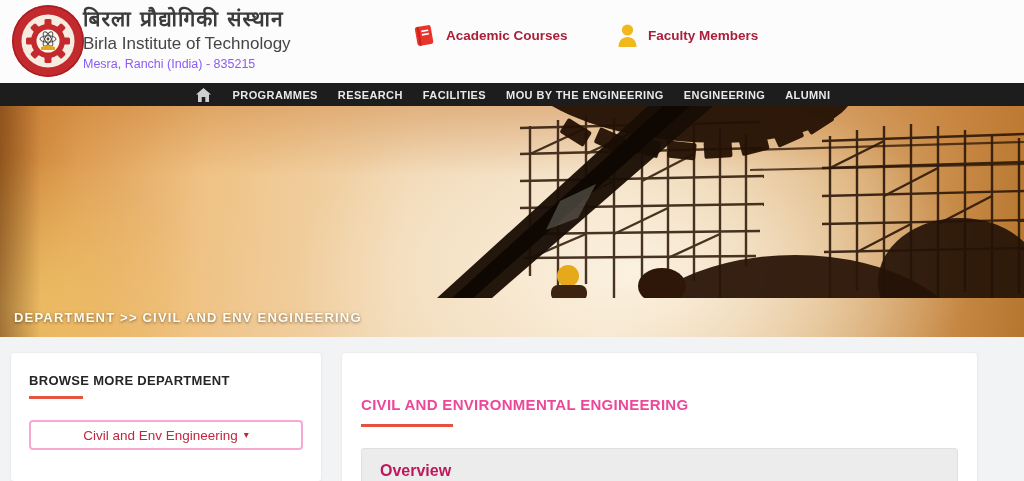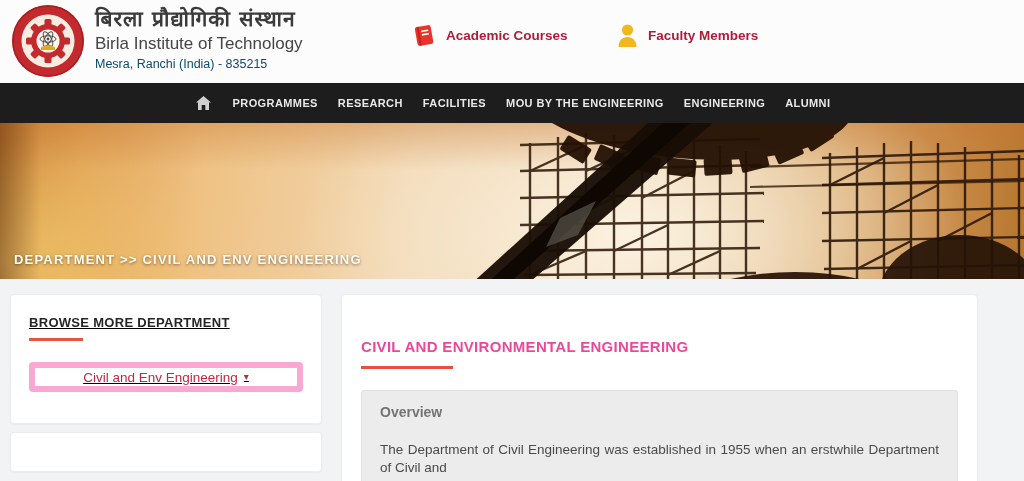--- a/index.html
+++ b/index.html
@@ -2,65 +2,65 @@
 <html><head>
 <meta charset="utf-8">
 <style>
   * { margin:0; padding:0; box-sizing:border-box; }
   html,body { width:1024px; height:481px; overflow:hidden; }
   body { font-family:"Liberation Sans", sans-serif; background:#f1f3f4; position:relative; }
 
   
   .top-header { height:83px; background:#fcfcfc; position:relative; }
   .logo-wrap { position:absolute; left:11px; top:4px; width:74px; height:74px; }
-  .brand-block { position:absolute; left:95px; top:6px; }
+  .brand-block { position:absolute; left:83px; top:6px; }
   .brand-hindi { font-family:"DejaVu Sans", sans-serif; font-size:21px; font-weight:700; color:#3b3b3b; letter-spacing:1px; line-height:26px; }
   .brand-en { font-size:17px; color:#454545; line-height:23px; }
-  .brand-sub { font-size:12.5px; color:#0c4a6e; line-height:18px; }
+  .brand-sub { font-size:12.5px; color:#8b5cf6; line-height:18px; }
 
   .hdr-link { position:absolute; top:23px; display:flex; align-items:center; gap:9px; cursor:pointer; }
   .hdr-link .lbl { font-size:13.5px; font-weight:700; color:#aa1e3a; }
   .hdr-link.courses { left:412px; }
   .hdr-link.faculty { left:616px; }
 
   
-  .navbar { height:40px; background:#1d1d1d; display:flex; align-items:center; justify-content:center;text-align:right; }
+  .navbar { height:23px; background:#1d1d1d; display:flex; align-items:center; justify-content:center;text-align:right; }
   .nav-home { display:flex; align-items:center; padding:0 12px; cursor:pointer; }
   .nav-item { color:#e9e9e9; font-size:11px; font-weight:700; letter-spacing:.4px; padding:0 10px; cursor:pointer; white-space:nowrap; }
 
   
-  .hero { position:relative; height:156px; overflow:hidden;
+  .hero { position:relative; height:231px; overflow:hidden;
     background:
       linear-gradient(90deg, rgba(90,45,12,.5) 0%, rgba(90,45,12,0) 4%),
       linear-gradient(180deg, rgba(198,118,48,.38) 0%, rgba(198,118,48,0) 30%),
       radial-gradient(ellipse 520px 300px at 62% 72%, rgba(252,243,226,.95) 0%, rgba(252,243,226,0) 65%),
       radial-gradient(ellipse 300px 220px at 0% 88%, rgba(246,206,112,.8) 0%, rgba(246,206,112,0) 70%),
       linear-gradient(95deg, #c57b2e 0%, #dfa055 8%, #efc284 20%, #f1d7b2 40%, #efd8b8 60%, #dcb077 80%, #c68844 93%, #b5772f 100%);
   }
   .hero svg { position:absolute; inset:0; }
   .breadcrumb { position:absolute; left:14px; bottom:12px; color:#fcfcf2; font-size:13px; font-weight:700; letter-spacing:1.2px; text-shadow:0 1px 3px rgba(40,20,0,.55); }
 
   
   .content { display:flex; padding:15px 0 0 10px; gap:19px; align-items:flex-start; }
   .card { background:#fff; border:1px solid #ececec; border-radius:4px; box-shadow:0 1px 2px rgba(0,0,0,.04); }
 
   .sidebar { width:312px; flex:0 0 312px; }
-  .side-card1 { height:130px; padding:20px 18px 0 18px;text-decoration:underline; }
+  .side-card1 { height:130px; padding:20px 18px 0 18px; }
   .side-head { font-size:13px; font-weight:700; color:#262626; letter-spacing:.3px; }
   .red-rule-sm { width:54px; height:3px; background:#e65540; margin-top:8px; }
-  .dept-btn { margin-top:21px; width:100%; height:30px; background:#fff; border:6px solid #f9a8d4; border-radius:4px; color:#c22740; font-size:13.5px; display:flex; align-items:center; justify-content:center; gap:6px; cursor:pointer; font-family:"Liberation Sans",sans-serif; }
+  .dept-btn { margin-top:21px; width:100%; height:30px; background:#fff; border:2px solid #f9a8d4; border-radius:4px; color:#c22740; font-size:13.5px; display:flex; align-items:center; justify-content:center; gap:6px; cursor:pointer; font-family:"Liberation Sans",sans-serif; }
   .dept-btn .caret { font-size:10px; line-height:1; }
   .side-card2 { margin-top:8px; height:40px; }
 
   .main-col { width:637px; flex:0 0 637px; }
   .main-card { padding:43px 19px 0 19px; height:250px; }
   .main-head { font-size:15px; font-weight:800; color:#ec4899; letter-spacing:.3px; }
   .red-rule-lg { width:92px; height:3px; background:#e8513d; margin-top:11px; }
   .panel { margin-top:21px; background:#ececec; border:1px solid #e0e0e0; border-radius:3px; padding:13px 18px 0 18px; height:140px; }
-  .panel-title { font-size:14px; font-weight:700; color:#737373; }
+  .panel-title { font-size:16px; font-weight:700; color:#be185d; }
   .panel-text { margin-top:21px; font-size:13.5px; color:#4a4a4a; line-height:18px; text-align:justify; }
 </style>
 </head>
 <body>
 
 <div class="top-header">
   <div class="logo-wrap">
     <svg width="74" height="74" viewBox="0 0 74 74">
       <circle cx="37" cy="37" r="36" fill="#c32a2e"></circle>
       <circle cx="37" cy="37" r="35" fill="none" stroke="#a81f24" stroke-width="1.5"></circle>

